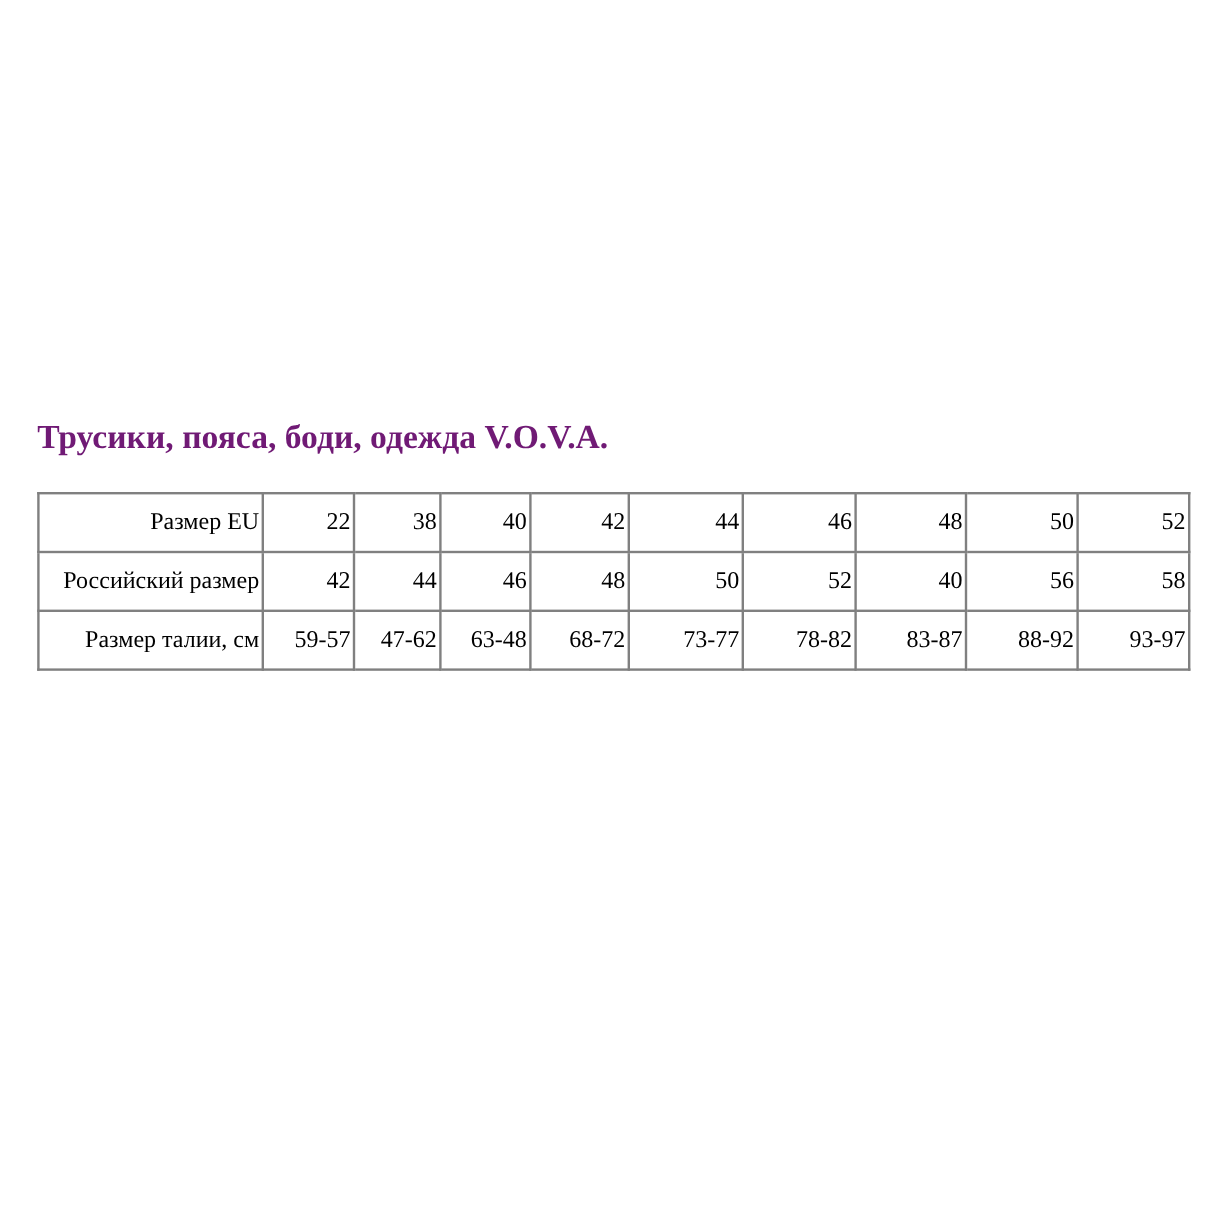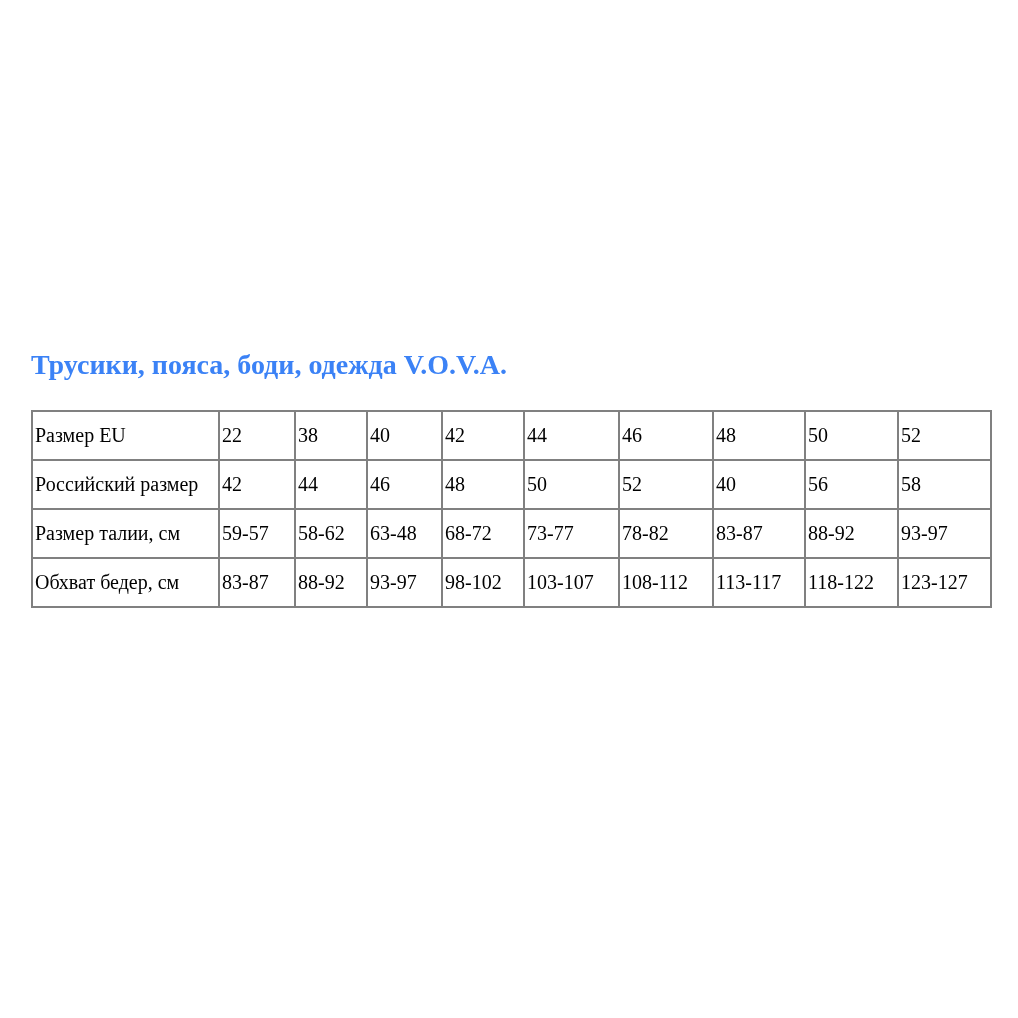--- a/index.html
+++ b/index.html
@@ -17,36 +17,36 @@
     overflow: hidden;
   }
   .title {
     position: absolute;
     left: 31px;
     top: 349px;
     margin: 0;
     font-family: "Liberation Serif", serif;
     font-size: 28px;
     font-weight: bold;
-    color: #3b82f6;
+    color: #701a75;
     white-space: nowrap;
   }
   table.size-table {
     position: absolute;
     left: 31px;
     top: 410px;
     width: 959px;
     border-collapse: collapse;
     table-layout: fixed;
   }
   table.size-table td {
     border: 2px solid #808080;
     height: 47px;
     padding: 0 2px;
-    text-align: left;
+    text-align: right;
     vertical-align: middle;
     font-family: "Liberation Serif", serif;
     font-size: 20px;
     color: #000000;
     background: #ffffff;
     white-space: nowrap;
     overflow: hidden;
   }
 </style>
 </head>
@@ -90,37 +90,25 @@
         <td>48</td>
         <td>50</td>
         <td>52</td>
         <td>40</td>
         <td>56</td>
         <td>58</td>
       </tr>
       <tr>
         <td>Размер талии, см</td>
         <td>59-57</td>
-        <td>58-62</td>
+        <td>47-62</td>
         <td>63-48</td>
         <td>68-72</td>
         <td>73-77</td>
         <td>78-82</td>
         <td>83-87</td>
         <td>88-92</td>
         <td>93-97</td>
       </tr>
-      <tr>
-        <td>Обхват бедер, см</td>
-        <td>83-87</td>
-        <td>88-92</td>
-        <td>93-97</td>
-        <td>98-102</td>
-        <td>103-107</td>
-        <td>108-112</td>
-        <td>113-117</td>
-        <td>118-122</td>
-        <td>123-127</td>
-      </tr>
     </tbody>
   </table>
 
 </div>
 
 </body></html>

